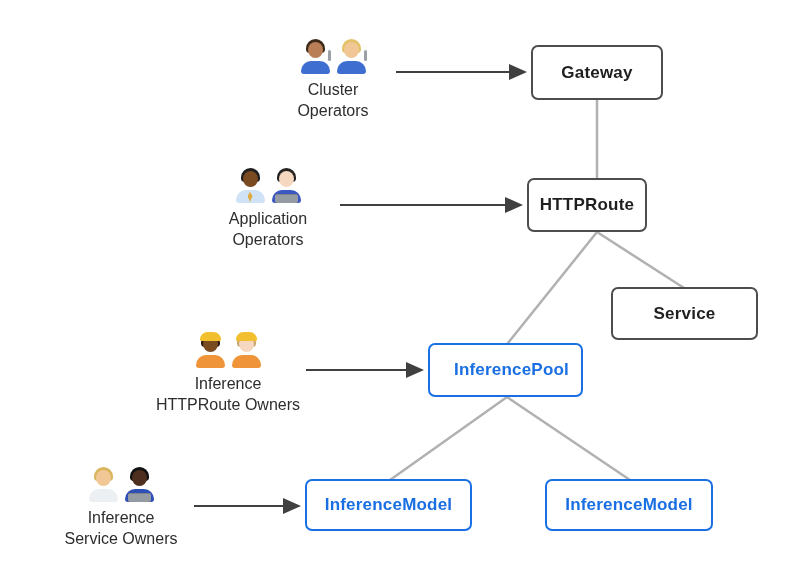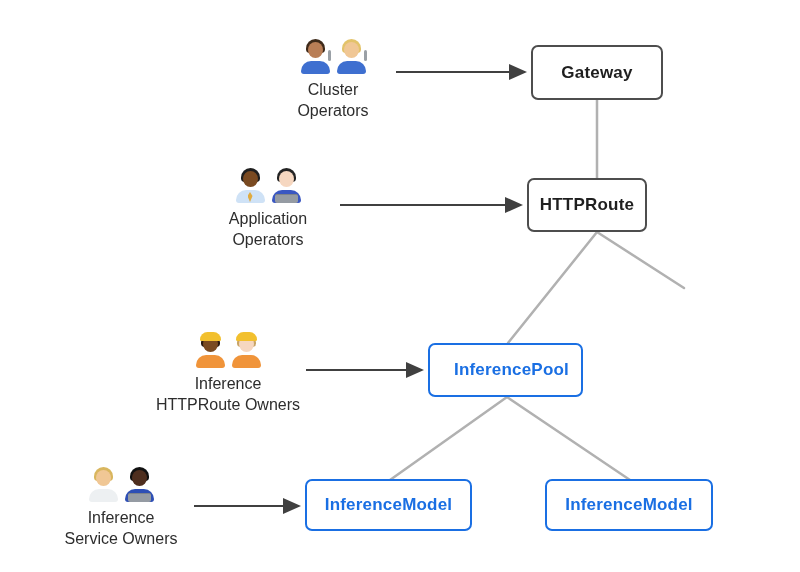--- a/index.html
+++ b/index.html
@@ -55,20 +55,23 @@
     <line class="arrow" x1="340" y1="205" x2="521" y2="205" marker-end="url(#arrowhead)"></line>
     <line class="arrow" x1="306" y1="370" x2="422" y2="370" marker-end="url(#arrowhead)"></line>
     <line class="arrow" x1="194" y1="506" x2="299" y2="506" marker-end="url(#arrowhead)"></line>
   </svg>
 
   <div class="node dark" style="left:531px;top:45px;width:132px;height:55px;">
     <span>Gateway</span>
   </div>
   <div class="node dark" style="left:527px;top:178px;width:120px;height:54px;">
     <span>HTTPRoute</span>
+  </div>
+  <div class="node dark" style="left:611px;top:287px;width:147px;height:53px;">
+    <span>Service</span>
   </div>
   <div class="node blue" style="left:428px;top:343px;width:155px;height:54px;padding-left:12px;">
     <span>InferencePool</span>
   </div>
   <div class="node blue" style="left:305px;top:479px;width:167px;height:52px;">
     <span>InferenceModel</span>
   </div>
   <div class="node blue" style="left:545px;top:479px;width:168px;height:52px;">
     <span>InferenceModel</span>
   </div>

